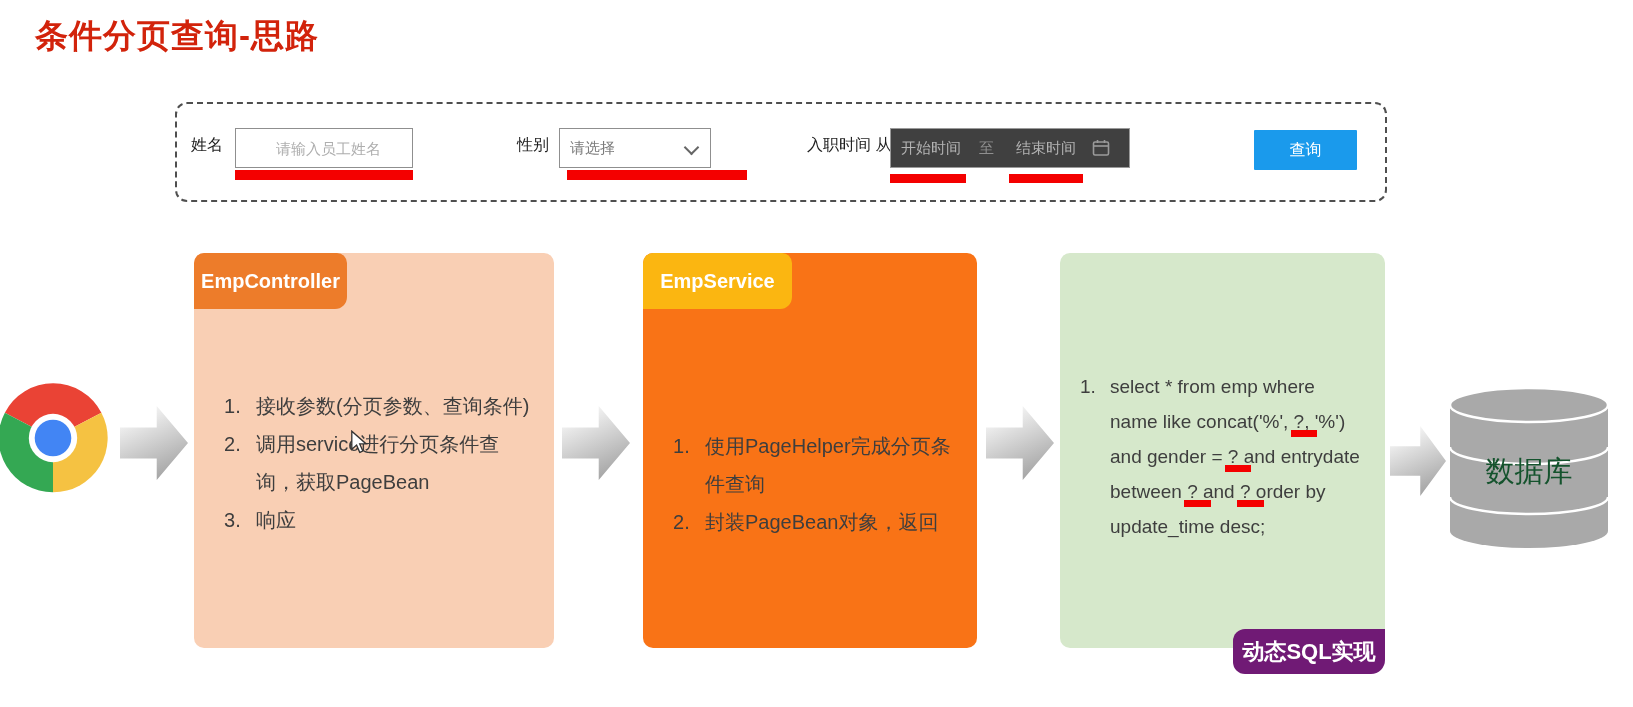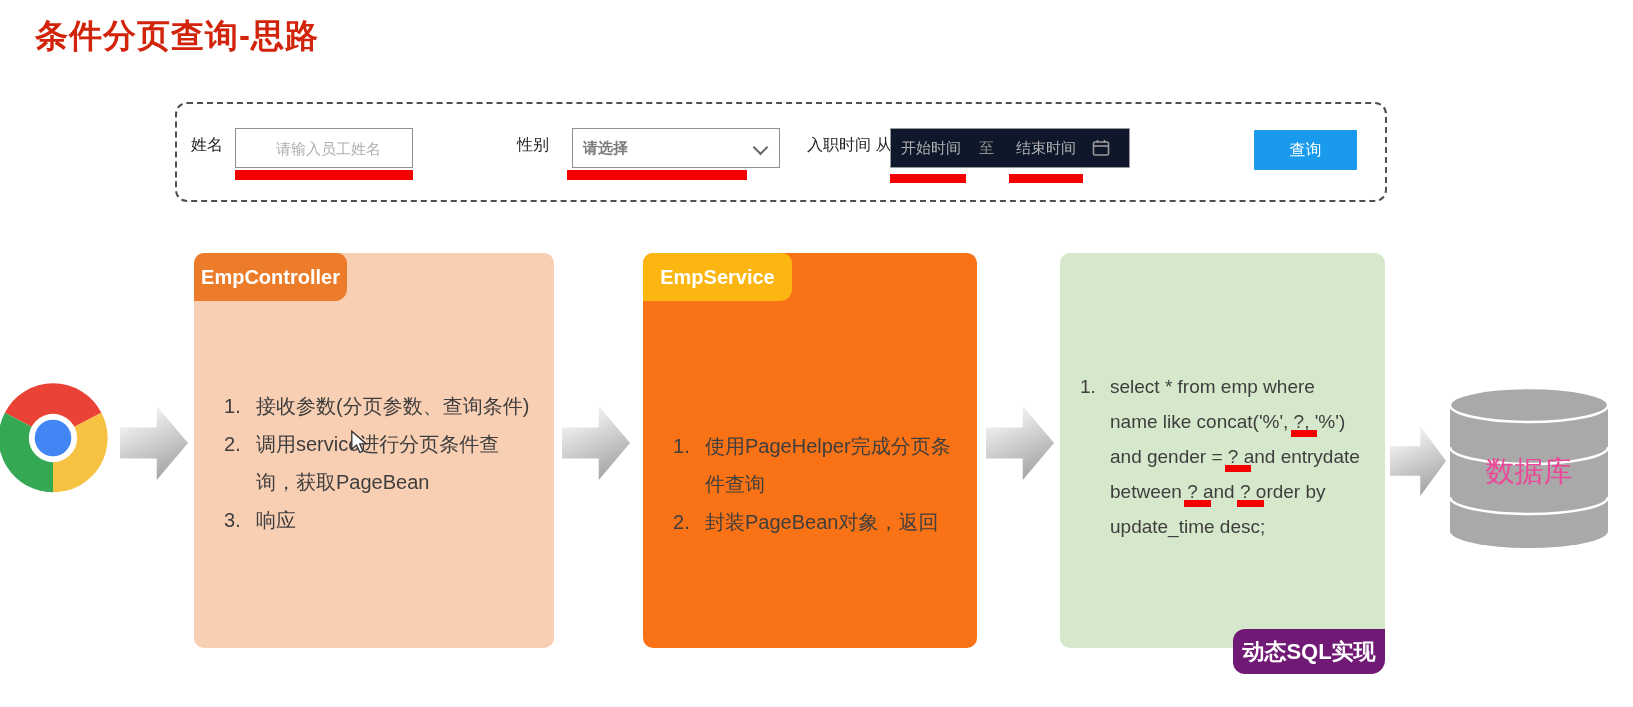--- a/index.html
+++ b/index.html
@@ -12,31 +12,31 @@
   
   .form-box{position:absolute;left:175px;top:102px;width:1208px;height:96px;border:2px dashed #4f4f4f;border-radius:12px;}
   .f-label{position:absolute;top:31px;font-size:16px;color:#1d1d1d;white-space:nowrap;}
   .t-input{position:absolute;top:24px;height:40px;border:1px solid #8f8f8f;background:#fff;box-sizing:border-box;
            font-size:15px;color:#333;padding:0 10px;outline:none;}
   .t-input::placeholder{color:#aeaeae;}
   .red-bar{position:absolute;background:#f40000;height:10px;}
   .fake-select{position:absolute;top:24px;height:40px;border:1px solid #8f8f8f;background:#fff;box-sizing:border-box;
                display:flex;align-items:center;padding:0 10px;font-size:15px;color:#7c7c7c;}
   .chevron{position:absolute;right:13px;top:13px;width:9px;height:9px;border-right:2px solid #666;border-bottom:2px solid #666;transform:rotate(45deg);}
-  .date-box{position:absolute;top:24px;height:40px;border:1px solid #9a9a9a;background:#0f172a;box-sizing:border-box;
+  .date-box{position:absolute;top:24px;height:40px;border:1px solid #9a9a9a;background:#404040;box-sizing:border-box;
             display:flex;align-items:center;font-size:15px;color:#b3b3b3;}
   .date-box .sep{color:#8f8f8f;}
   .btn-search{position:absolute;top:26px;height:40px;background:#1a9aec;color:#fff;border:none;border-radius:1px;
               font-size:16px;cursor:pointer;font-family:inherit;}
   
   .barrow{position:absolute;background:linear-gradient(155deg,#f4f4f4 15%,#9c9c9c 95%);
           clip-path:polygon(0 29%,54% 29%,54% 0,100% 50%,54% 100%,54% 71%,0 71%);}
   
   .note{position:absolute;top:253px;height:395px;border-radius:10px;}
-  .note-tag{position:absolute;left:0;top:0;height:48px;display:flex;align-items:center;justify-content:center;
+  .note-tag{position:absolute;left:0;top:0;height:56px;display:flex;align-items:center;justify-content:center;
             color:#fff;font-weight:700;font-size:20px;border-radius:10px 10px 12px 0;}
   .note ol{position:absolute;left:16px;right:8px;margin:12px;padding:0;list-style:none;counter-reset:n;
            font-size:20px;color:#3e3e3e;line-height:38px;}
   .note ol li{counter-increment:n;padding-left:34px;position:relative;}
   .note ol li::before{content:counter(n) ".";position:absolute;left:2px;}
   .box-controller{left:194px;width:360px;background:#f9cfb4;}
   .box-controller .note-tag{width:153px;background:#ed7c2a;}
   .box-service{left:643px;width:334px;background:#f97316;}
   .box-service .note-tag{width:149px;background:#fbb611;}
   .box-mapper{left:1060px;width:325px;background:#d6e8cb;}
@@ -44,34 +44,34 @@
   
   .sql{position:absolute;left:20px;top:116px;display:flex;font-size:19px;color:#3e3e3e;line-height:35px;}
   .sql-num{width:30px;flex:none;}
   .sql-line{white-space:nowrap;}
   .sql .mark{position:relative;}
   .sql .mark::after{content:"";position:absolute;left:-3px;right:-13px;bottom:-5px;height:7px;background:#f40000;}
   .badge{position:absolute;right:0;bottom:-26px;width:152px;height:45px;background:#701a75;color:#fff;
          font-size:22px;font-weight:700;display:flex;align-items:center;justify-content:center;
          border-radius:12px 0 14px 12px;}
   
-  .db-label{position:absolute;left:1448px;top:452px;width:162px;text-align:center;color:#ec4899;font-size:29px;}
+  .db-label{position:absolute;left:1448px;top:452px;width:162px;text-align:center;color:#14532d;font-size:29px;}
 </style>
 </head>
 <body>
 
 <div class="page-title">条件分页查询-思路</div>
 
 <div class="form-box">
   <span class="f-label" style="left:14px;">姓名</span>
   <input class="t-input" style="left: 58px; width: 178px; padding-left: 40px;" placeholder="请输入员工姓名">
   <div class="red-bar" style="left:58px;top:66px;width:178px;"></div>
 
   <span class="f-label" style="left:340px;">性别</span>
-  <div class="fake-select" style="left:395px;width:208px;font-weight:bold;">
+  <div class="fake-select" style="left:382px;width:152px;">
     <span>请选择</span>
     <span class="chevron"></span>
   </div>
   <div class="red-bar" style="left:390px;top:66px;width:180px;"></div>
 
   <span class="f-label" style="left:630px;">入职时间 从</span>
   <div class="date-box" style="left:713px;width:240px;">
     <span style="margin-left:10px;">开始时间</span>
     <span class="sep" style="margin-left:18px;">至</span>
     <span style="margin-left:22px;">结束时间</span>

